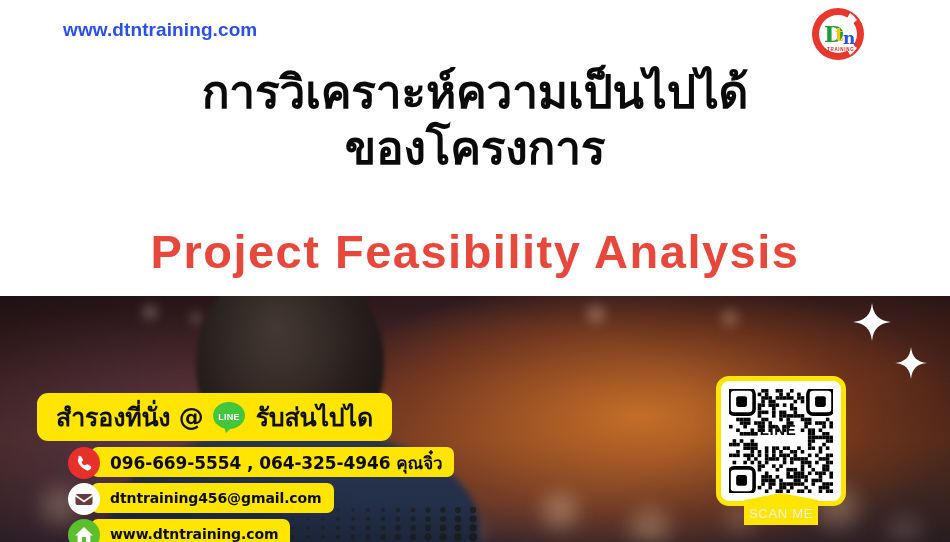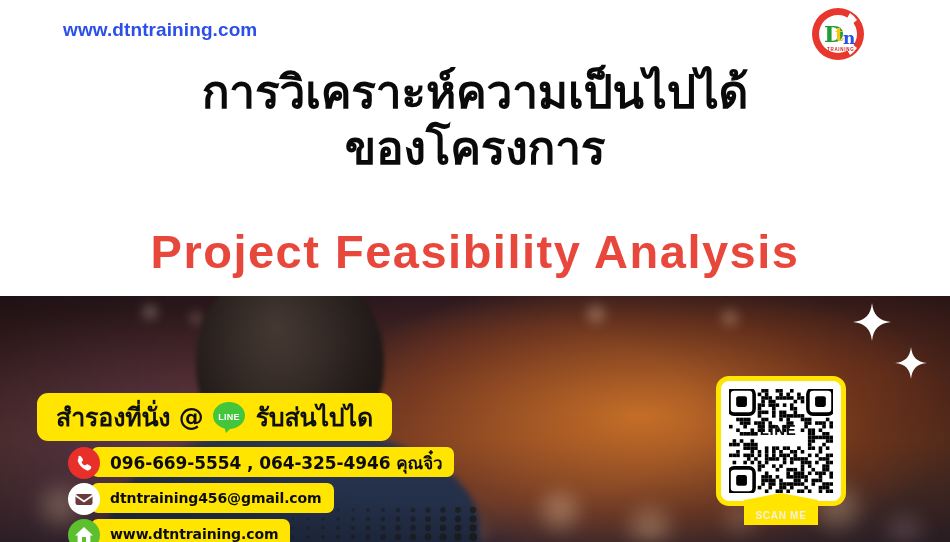--- a/index.html
+++ b/index.html
@@ -194,21 +194,21 @@
   #scan-ribbon {
     position: absolute; left: 28px; top: 117px;
     width: 74px; height: 32px;
     background: #ffe500;
     clip-path: polygon(0 22%, 50% 0, 100% 22%, 100% 100%, 0 100%);
     display: flex; align-items: flex-end; justify-content: center;
     padding-bottom: 4px;
   }
   #scan-ribbon span {
     font-family: "Liberation Sans", sans-serif;
-    font-size: 10px; font-weight: bold;
+    font-size: 13px; font-weight: normal;
     color: #f2f2f2; letter-spacing: 0.7px;
     opacity: 0.92;
   }
 </style>
 </head>
 <body>
 
 <div id="banner">
 
   <div id="header">

